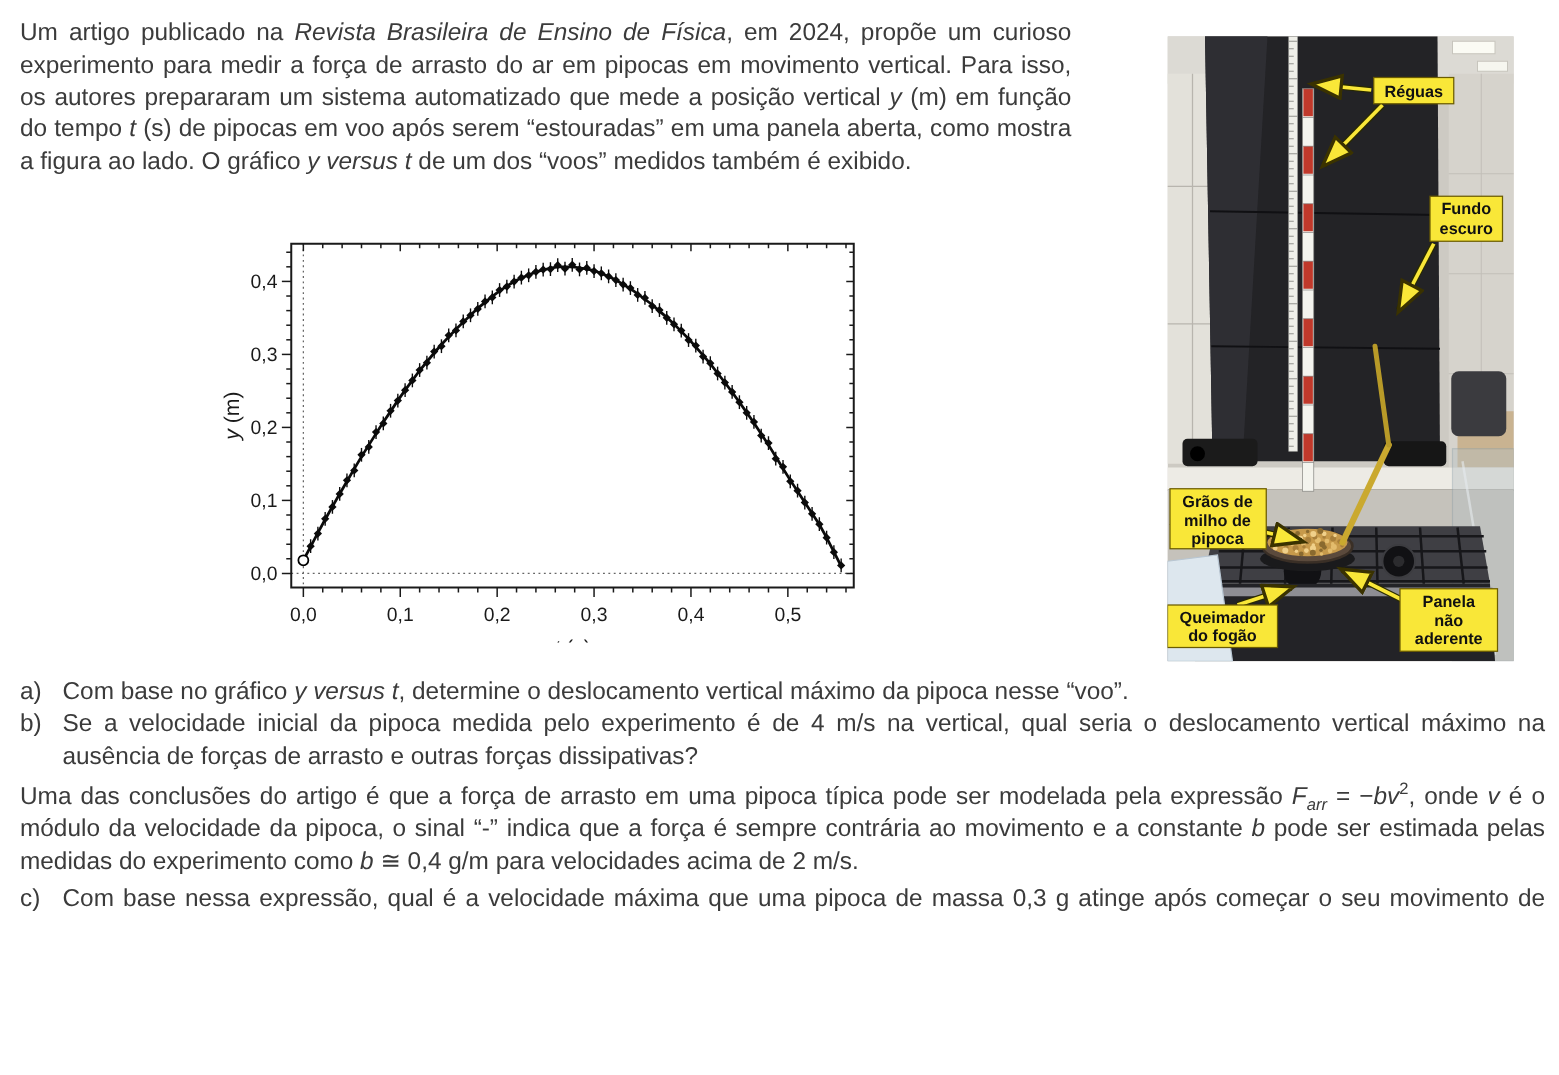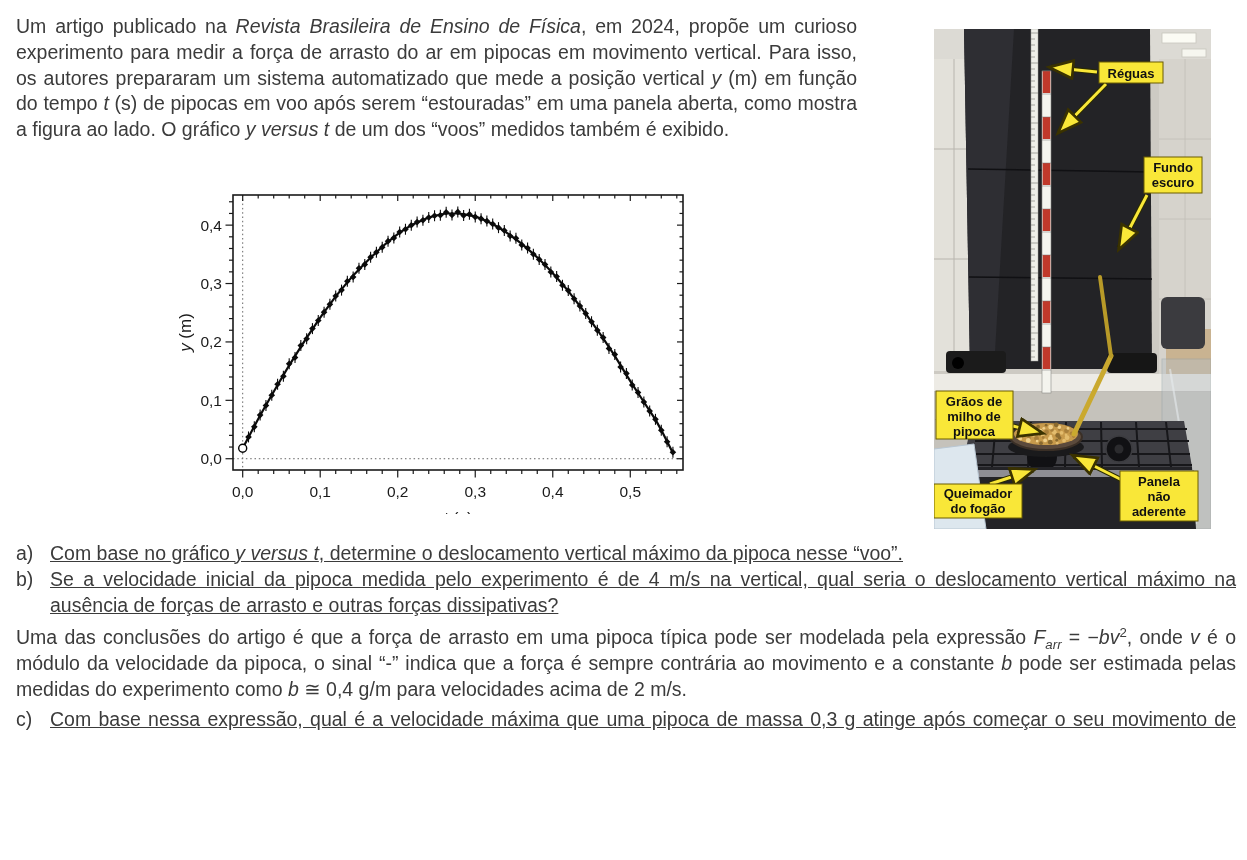--- a/index.html
+++ b/index.html
@@ -7,21 +7,21 @@
   .page{position:relative;width:1247px;height:732px;background:#fff;overflow:hidden;}
   .it{font-style:italic;}
   sup,sub{font-size:68%;line-height:0;}
   .intro{position:absolute;left:16px;top:14px;width:841px;margin:0;
          font-size:19.5px;line-height:25.8px;text-align:justify;}
   .chart-wrap{position:absolute;left:170px;top:182px;margin:0;}
   .photo-wrap{position:absolute;left:918px;top:13px;margin:16px;}
   .q{position:absolute;left:16px;width:1220px;display:flex;
      font-size:19.5px;line-height:26px;}
   .qlabel{flex:none;width:34px;}
-  .qtext{flex:1;text-align:justify;text-decoration:underline;}
+  .qtext{flex:1;text-align:justify;}
   .q-a{top:540px;} .q-b{top:566px;} .q-c{top:706px;}
   .para2{position:absolute;left:16px;top:624px;width:1220px;margin:0;
          font-size:19.5px;line-height:26px;text-align:justify;}
   .notebox{position:absolute;left:18px;top:771px;width:392px;box-sizing:border-box;
            border:1.5px solid #7d7d7d;background:#f0f0ee;padding:9px 12px 13px 14px;
            font-size:19px;line-height:24px;}
   .notebox .nb-title{margin-bottom:8px;}
   svg text{font-family:"Liberation Sans",sans-serif;}
 </style>
 </head>

